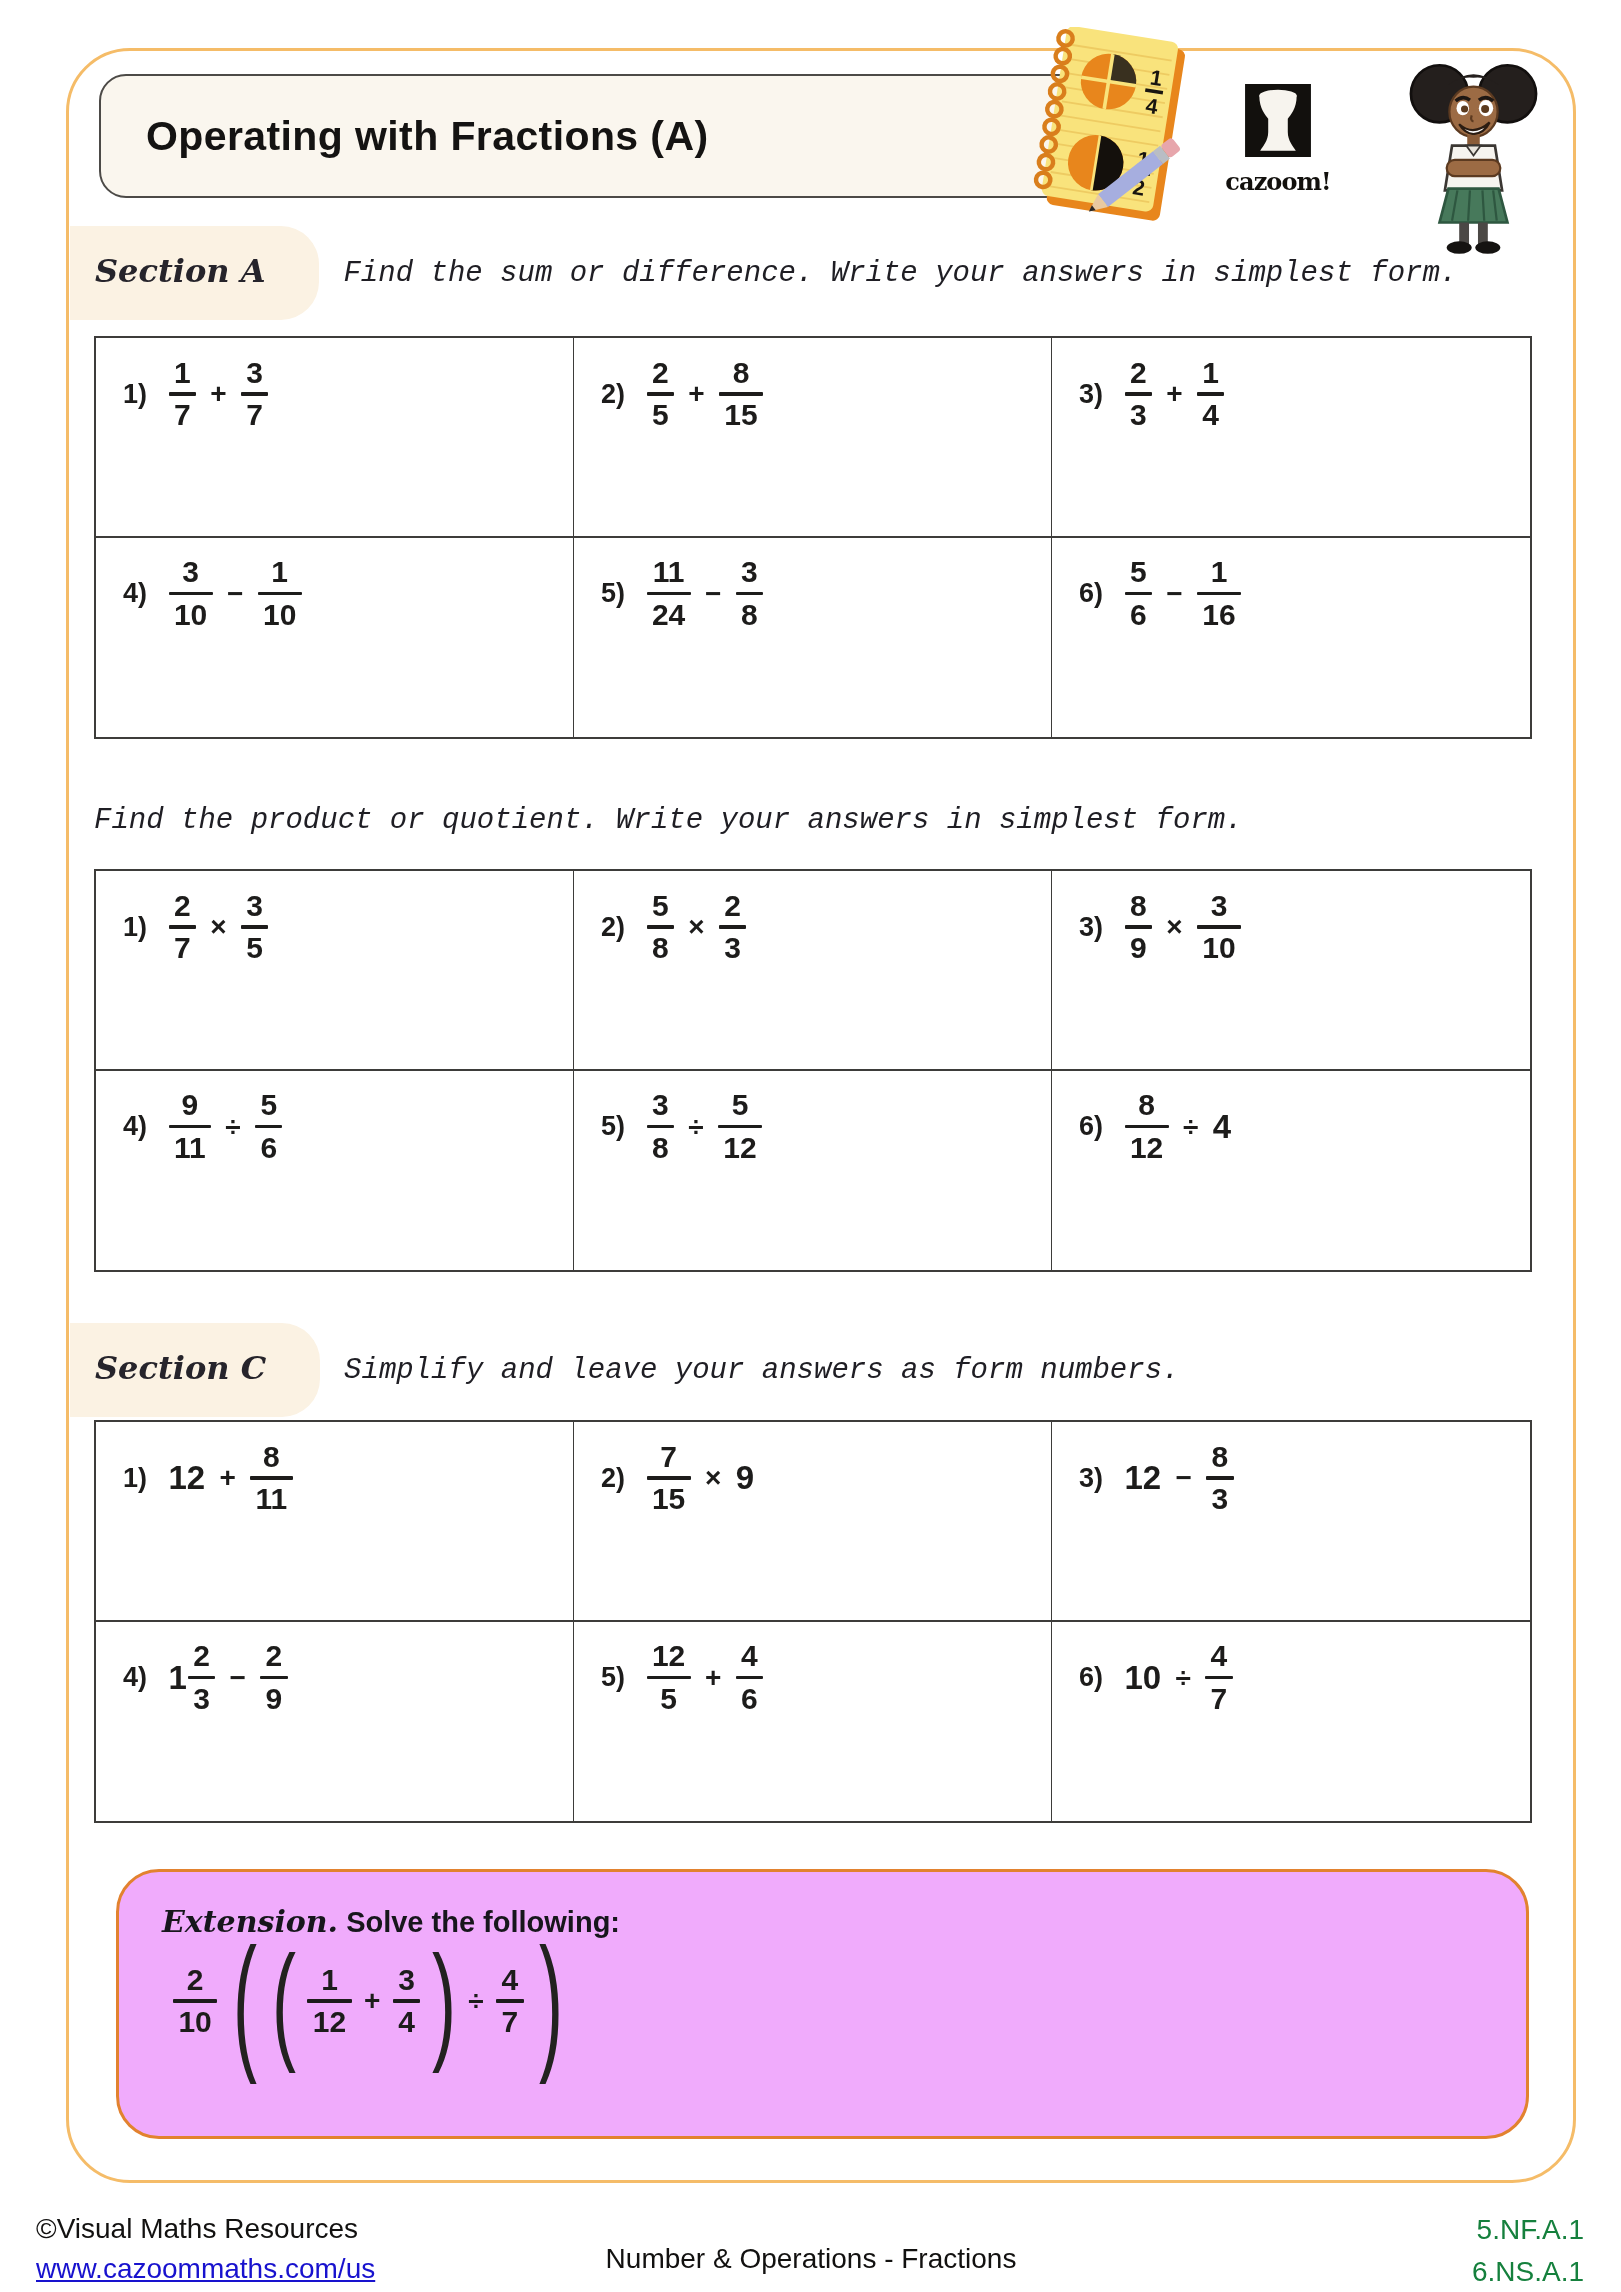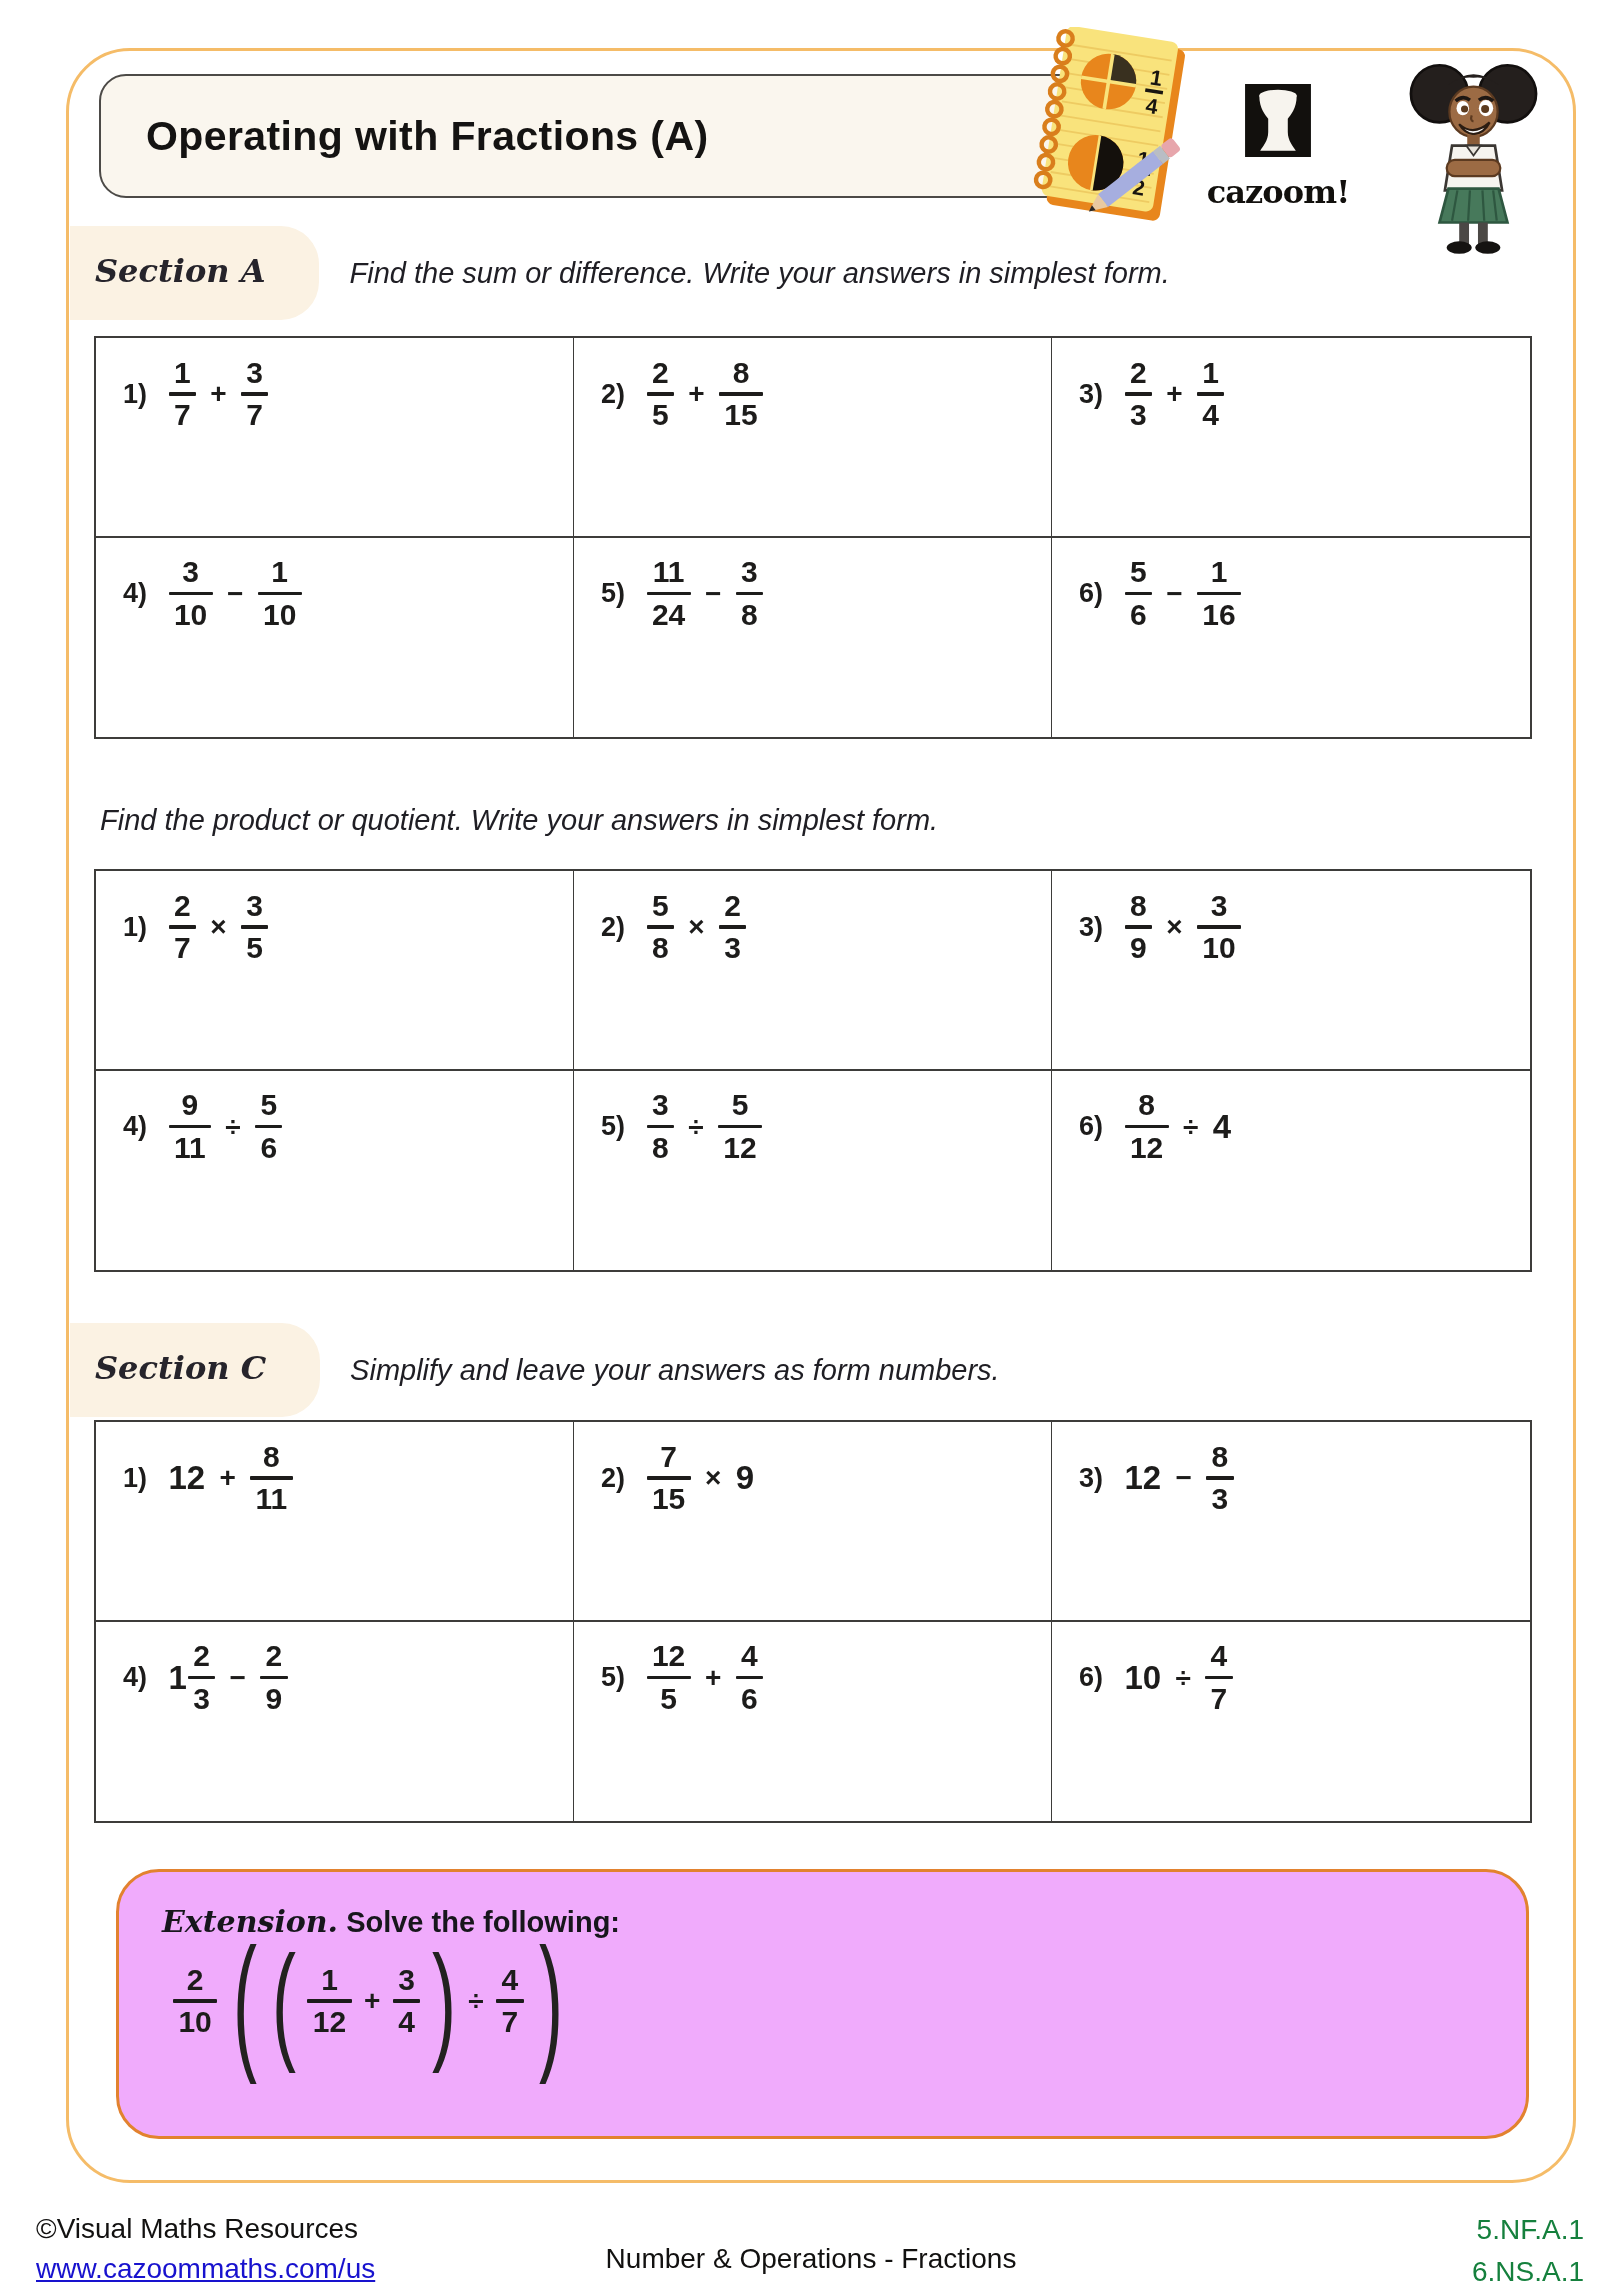--- a/index.html
+++ b/index.html
@@ -16,32 +16,32 @@
   .title-box{
     position:absolute;left:99px;top:74px;width:1064px;height:124px;
     background:#FAF6EE;border:2.7px solid #4C4A47;border-radius:27px;
     box-sizing:border-box;display:flex;align-items:center;
   }
   .title-text{margin-left:45px;font-size:41px;font-weight:bold;color:#141312;letter-spacing:0.4px;}
   
   .notepad{position:absolute;left:1026px;top:27px;}
   
   .brand{position:absolute;left:1202px;top:84px;width:152px;display:flex;flex-direction:column;align-items:center;}
-  .brand-text{margin-top:16px;font-family:"DejaVu Serif",serif;font-weight:bold;font-size:32px;letter-spacing:-0.9px;color:#12100D;}
+  .brand-text{margin-top:10px;font-family:"DejaVu Serif",serif;font-weight:bold;font-size:24px;letter-spacing:-0.9px;color:#12100D;}
   
   .girl{position:absolute;left:1402px;top:56px;}
   
   .section-head{position:absolute;left:70px;display:flex;align-items:center;height:90px;}
   .sh-a{top:228px}.sh-b{top:775px}.sh-c{top:1325px}
   .sec-label{
     background:#FBF2E3;border-radius:0 38px 38px 0;height:90px;display:flex;align-items:center;
     padding:0 54px 4px 25px;font-family:"DejaVu Serif",serif;font-style:italic;font-weight:bold;
     font-size:32px;color:#26242B;white-space:nowrap;
   }
-  .sec-instr{margin-left:30px;font-family:Liberation Sans, sans-serif;font-style:italic;font-size:29px;color:#1F1E24;white-space:nowrap;}
+  .sec-instr{margin-left:24px;font-family:Liberation Mono, monospace;font-style:italic;font-size:29px;color:#1F1E24;white-space:nowrap;}
   
   .problem-table{
     position:absolute;left:94px;width:1438px;height:403px;display:grid;
     grid-template-columns:1fr 1fr 1fr;grid-template-rows:1fr 1fr;
     border:2.7px solid #3D3C3A;box-sizing:border-box;background:#fff;
   }
   .pt-a{top:336px}.pt-b{top:869px}.pt-c{top:1420px}
   .cell{box-sizing:border-box;border-right:1.8px solid #3D3C3A;border-bottom:2.7px solid #3D3C3A;padding:18px 0 0 27px;}
   .cell:nth-child(3n){border-right:none;}
   .cell:nth-child(n+4){border-bottom:none;}

